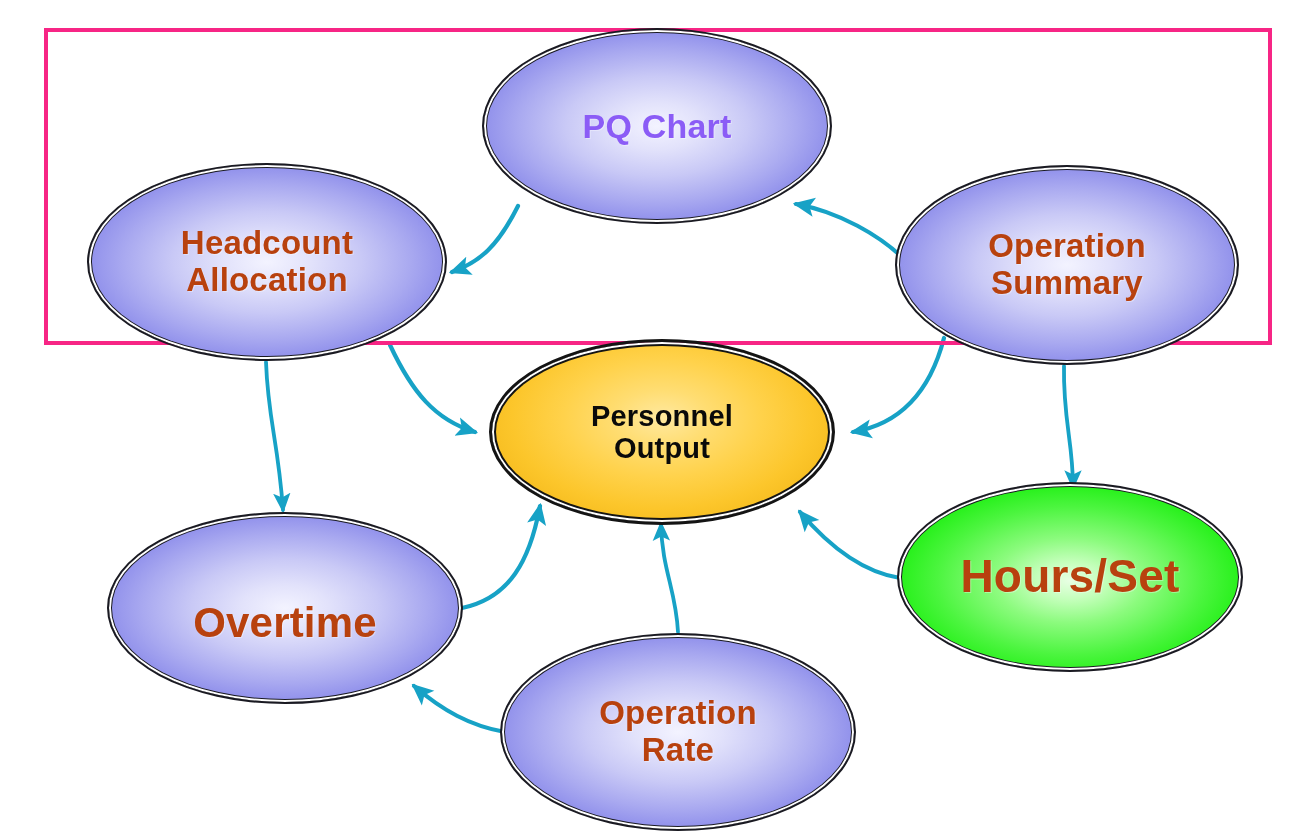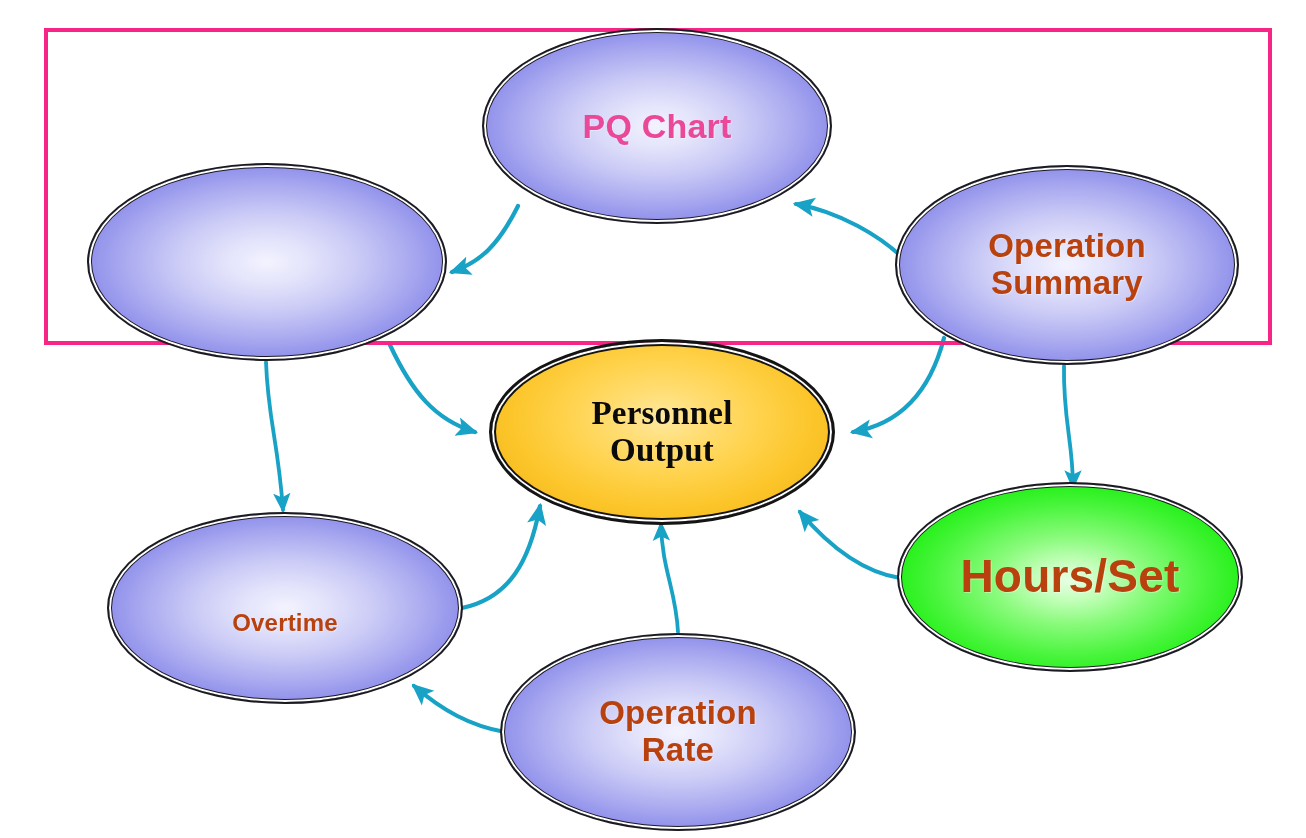--- a/index.html
+++ b/index.html
@@ -121,52 +121,54 @@
     <path d="M 505 732 C 470 726 442 710 414 686" fill="none" stroke="#17A2C6" stroke-width="4.2" stroke-linecap="round" marker-end="url(#arrowhead)"></path>
 
     <path d="M 900 578 C 862 572 828 545 800 512" fill="none" stroke="#17A2C6" stroke-width="4.2" stroke-linecap="round" marker-end="url(#arrowhead)"></path>
   </svg>
 
   <div class="highlight-box" style="left: 44px; top: 28px; width: 1228px; height: 317px; border-color: rgb(247, 37, 133); border-width: 4px;"></div>
 
   <div class="node node-blue" style="left: 482px; top: 28px; width: 350px; height: 196px;">
     <span class="ring"></span>
     <span class="fill"></span>
-    <span class="label label-brown" style="font-size: 34px; color: #ec4899;">PQ Chart</span>
+    <span class="label label-brown" style="font-size: 34px; color: #8b5cf6;">PQ Chart</span>
   </div>
 
   <div class="node node-blue" style="left: 87px; top: 163px; width: 360px; height: 198px;">
     <span class="ring"></span>
     <span class="fill"></span>
+    <span class="label label-brown" style="font-size: 33px; color: rgb(184, 65, 14);">Headcount
+Allocation</span>
   </div>
 
   <div class="node node-blue" style="left: 895px; top: 165px; width: 344px; height: 200px;">
     <span class="ring"></span>
     <span class="fill"></span>
     <span class="label label-brown" style="font-size: 33px; color: rgb(184, 65, 14);">Operation
 Summary</span>
   </div>
 
   <div class="node node-yellow" style="left: 489px; top: 339px; width: 346px; height: 186px;">
     <span class="ring"></span>
     <span class="fill"></span>
-    <span class="label label-black" style="font-size: 33px; color: rgb(10, 10, 10); font-family: Liberation Serif, serif;">Personnel
+    <span class="label label-black" style="font-size: 29px; color: rgb(10, 10, 10);">Personnel
 Output</span>
   </div>
 
   <div class="node node-green" style="left: 897px; top: 482px; width: 346px; height: 190px;">
     <span class="ring"></span>
     <span class="fill"></span>
     <span class="label label-brown" style="font-size: 46px; color: rgb(184, 65, 14);">Hours/Set</span>
   </div>
 
   <div class="node node-blue" style="left: 107px; top: 512px; width: 356px; height: 192px;">
     <span class="ring"></span>
     <span class="fill"></span>
-    <span class="label label-brown" style="font-size: 24px; color: rgb(184, 65, 14); margin-top: 30px;">Overtime</span>
+    <span class="label label-brown" style="font-size: 42px; color: rgb(184, 65, 14); margin-top: 30px;">Overtime</span>
   </div>
 
   <div class="node node-blue" style="left: 500px; top: 633px; width: 356px; height: 198px;">
     <span class="ring"></span>
     <span class="fill"></span>
     <span class="label label-brown" style="font-size: 33px; color: rgb(184, 65, 14);">Operation
 Rate</span>
   </div>
 
 </div>

